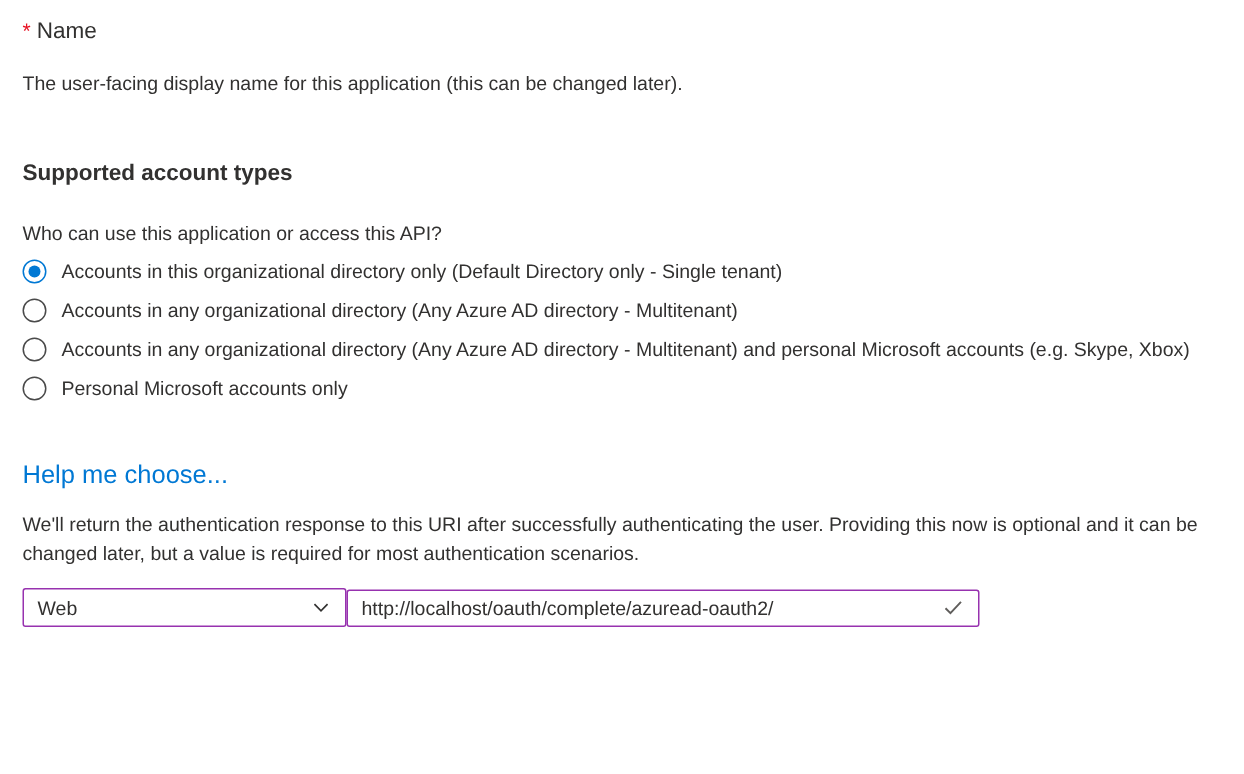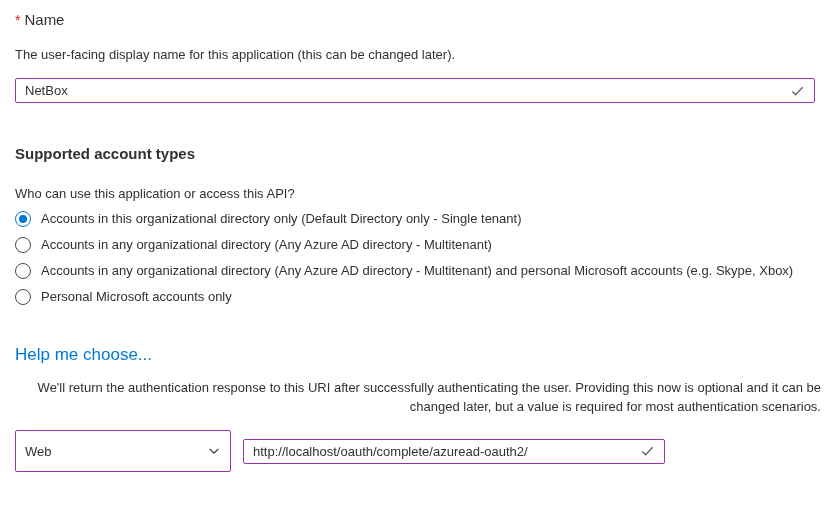--- a/index.html
+++ b/index.html
@@ -96,64 +96,55 @@
     display: inline-block;
     margin-top: 30px;
     font-size: 17px;
     color: #0078d4;
     text-decoration: none;
     cursor: pointer;
     text-align: right;
   }
 
   .ruri-heading { margin-top: 46px; }
-  .ruri-desc { margin-top: 13px; width: 806px; text-align: right; }
+  .ruri-desc { margin-top: 13px; width: 806px; }
 
   .ruri-row {
     margin-top: 14px;
     display: flex;
     align-items: center;
   }
   .platform-select {
     position: relative;
     width: 216px;
-    height: 42px;
+    height: 26px;
     border: 1px solid #9732af;
     border-radius: 2px;
     background: #fff;
     display: flex;
     align-items: center;
     cursor: pointer;
-    margin-right: 12px;
   }
   .platform-select .select-value {
     font-size: 13px;
     color: #323130;
     padding-left: 9px;
   }
   .uri-field { width: 422px; }
 </style>
 </head>
 <body>
 
 <div class="page">
 
   
   <div class="section-heading">
     <span class="required-marker">*</span><span>Name</span>
   </div>
   <div class="body-text name-desc">The user-facing display name for this application (this can be changed later).</div>
-  <div class="text-field name-field">
-    <input type="text" value="NetBox" style="">
-    <span class="field-icon">
-      <svg width="15" height="15" viewBox="0 0 16 16">
-          <path d="M2.5 8.5 L6 12 L13.5 4" stroke="#605e5c" stroke-width="1.4" fill="none"></path>
-        </svg>
-    </span>
-  </div>
 
   
   <div class="section-heading sat-heading">Supported account types</div>
   <div class="body-text sat-question">Who can use this application or access this API?</div>
 
   <div class="radio-group">
     <div class="radio-row">
       <span class="radio-circle selected"></span>
       <span class="radio-label">Accounts in this organizational directory only (Default Directory only - Single tenant)</span>
     </div>

